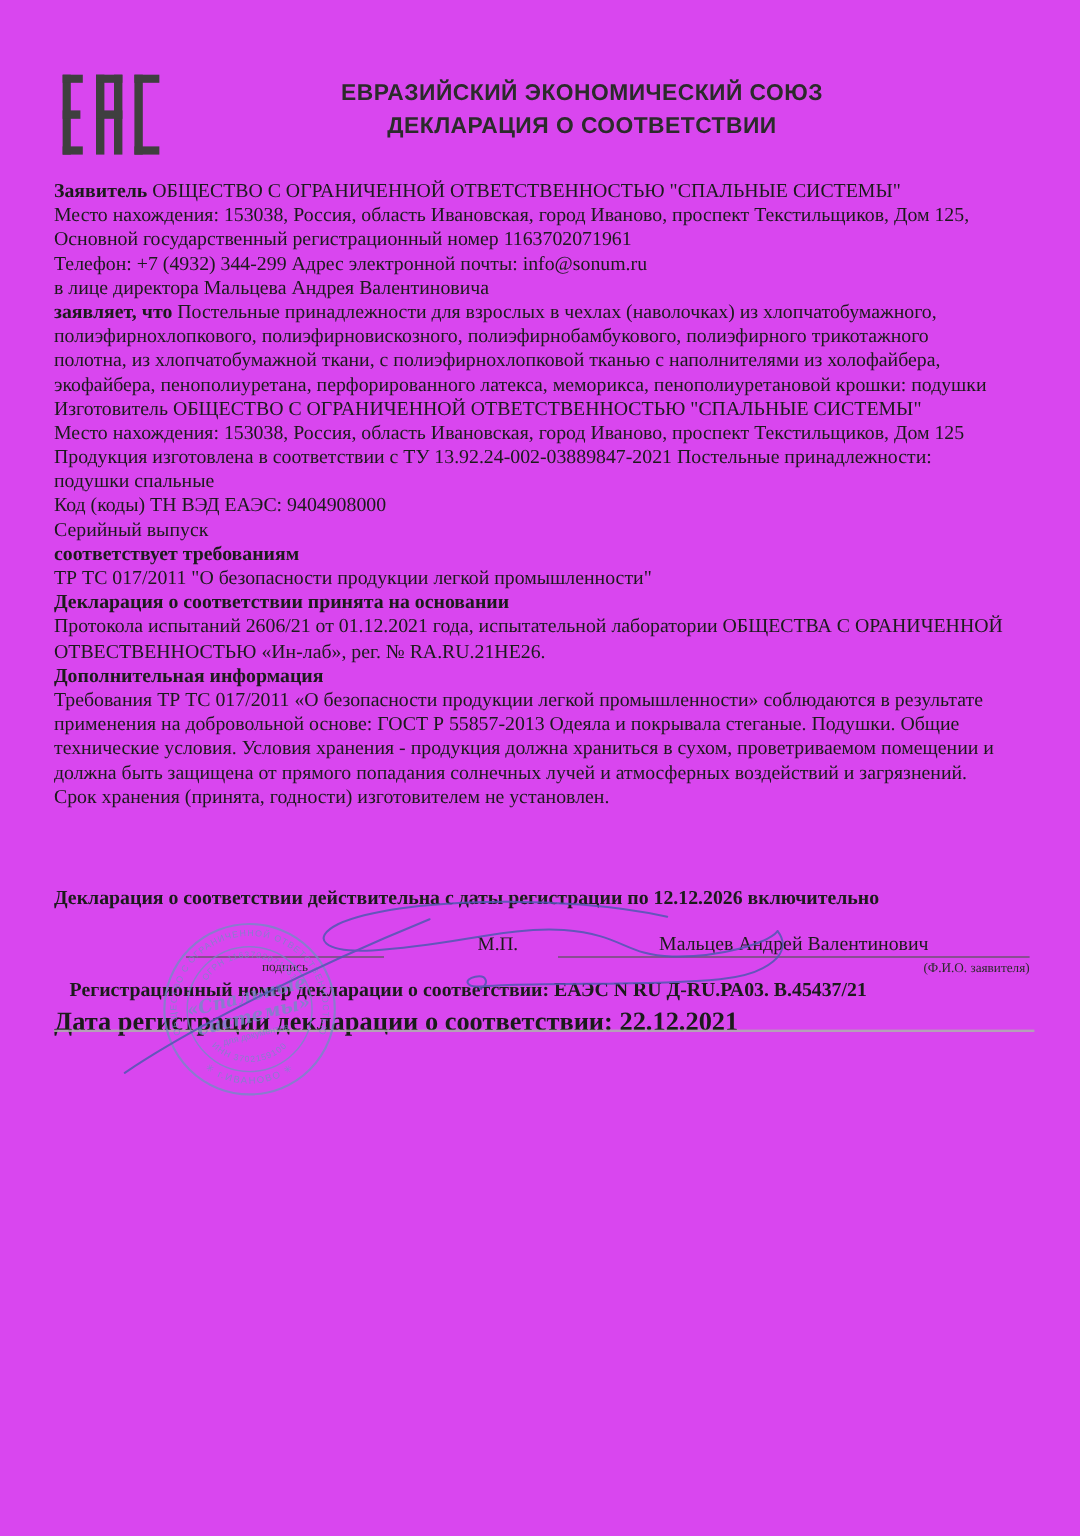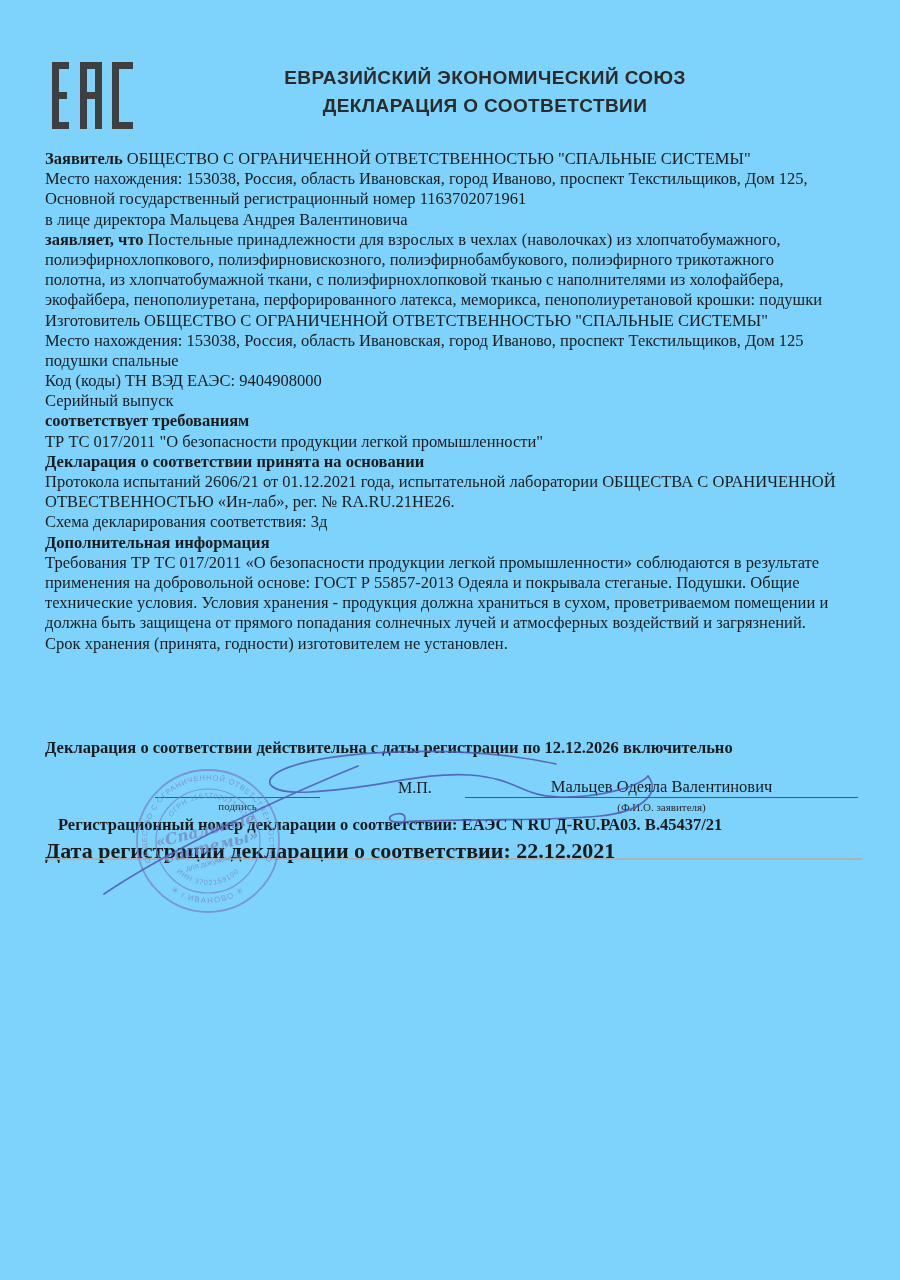--- a/index.html
+++ b/index.html
@@ -1,20 +1,20 @@
 <!DOCTYPE html>
 <html lang="ru"><head>
 <meta charset="utf-8">
 <style>
   html,body{margin:0;padding:0;background:#e9e9e9;}
   .page{
     position:relative;
     width:900px;height:1280px;
     margin:0 auto;
-    background:#7dd3fc;
+    background:#d946ef;
     overflow:hidden;
     font-family:"Liberation Serif", serif;
     color:#1b1b1b;
   }
   
   .eac-logo{position:absolute;left:52px;top:62px;}
   
   .doc-header{
     position:absolute;left:70px;right:0;top:64px;
     text-align:center;
@@ -34,21 +34,21 @@
   .validity{
     position:absolute;left:45px;top:738px;
     font-size:16.5px;font-weight:bold;white-space:nowrap;
   }
   
   .mp-label{position:absolute;left:398px;top:779px;font-size:16px;text-align:center;}
   .sig-line-left{position:absolute;left:155px;top:779px;width:165px;height:18px;border-bottom:1.6px solid #555;}
   .sig-caption-left{position:absolute;left:155px;top:800px;width:165px;text-align:center;font-size:11px;color:#2a2a2a;}
   .fio-name{position:absolute;left:465px;top:777px;width:393px;text-align:center;font-size:16.5px;}
   .fio-line{position:absolute;left:465px;top:779px;width:393px;height:18px;border-bottom:1.4px solid #555;}
-  .sig-caption-right{position:absolute;left:465px;top:801px;width:393px;text-align:center;font-size:11px;color:#2a2a2a;}
+  .sig-caption-right{position:absolute;left:465px;top:801px;width:393px;text-align:right;font-size:11px;color:#2a2a2a;}
   
   .reg-number{position:absolute;left:58px;top:815px;font-size:16.5px;font-weight:bold;white-space:nowrap;}
   .reg-date{position:absolute;left:45px;top:838px;font-size:22px;font-weight:bold;white-space:nowrap;}
   .bottom-rule{position:absolute;left:45px;right:38px;top:858px;border-top:2px solid #aeaeae;opacity:.85;}
   
   .stamp{position:absolute;left:126px;top:759px;opacity:.8;}
   .autograph{position:absolute;left:85px;top:733px;opacity:.85;}
 </style>
 </head>
 <body>
@@ -78,50 +78,51 @@
 
   <div class="doc-header">
     <div>ЕВРАЗИЙСКИЙ ЭКОНОМИЧЕСКИЙ СОЮЗ</div>
     <div>ДЕКЛАРАЦИЯ О СООТВЕТСТВИИ</div>
   </div>
 
   <div class="doc-body">
     <div class="ln"><span class="b">Заявитель</span><span> ОБЩЕСТВО С ОГРАНИЧЕННОЙ ОТВЕТСТВЕННОСТЬЮ "СПАЛЬНЫЕ СИСТЕМЫ"</span></div>
     <div class="ln"><span class="b"></span><span>Место нахождения: 153038, Россия, область Ивановская, город Иваново, проспект Текстильщиков, Дом 125,</span></div>
     <div class="ln"><span class="b"></span><span>Основной государственный регистрационный номер 1163702071961</span></div>
+    <div class="ln"><span class="b"></span><span>Телефон: +7 (4932) 344-299 Адрес электронной почты: info@sonum.ru</span></div>
     <div class="ln"><span class="b"></span><span>в лице директора Мальцева Андрея Валентиновича</span></div>
     <div class="ln"><span class="b">заявляет, что</span><span> Постельные принадлежности для взрослых в чехлах (наволочках) из хлопчатобумажного,</span></div>
     <div class="ln"><span class="b"></span><span>полиэфирнохлопкового, полиэфирновискозного, полиэфирнобамбукового, полиэфирного трикотажного</span></div>
     <div class="ln"><span class="b"></span><span>полотна, из хлопчатобумажной ткани, с полиэфирнохлопковой тканью с наполнителями из холофайбера,</span></div>
     <div class="ln"><span class="b"></span><span>экофайбера, пенополиуретана, перфорированного латекса, меморикса, пенополиуретановой крошки: подушки</span></div>
     <div class="ln"><span class="b"></span><span>Изготовитель ОБЩЕСТВО С ОГРАНИЧЕННОЙ ОТВЕТСТВЕННОСТЬЮ "СПАЛЬНЫЕ СИСТЕМЫ"</span></div>
     <div class="ln"><span class="b"></span><span>Место нахождения: 153038, Россия, область Ивановская, город Иваново, проспект Текстильщиков, Дом 125</span></div>
+    <div class="ln"><span class="b"></span><span>Продукция изготовлена в соответствии с ТУ 13.92.24-002-03889847-2021 Постельные принадлежности:</span></div>
     <div class="ln"><span class="b"></span><span>подушки спальные</span></div>
     <div class="ln"><span class="b"></span><span>Код (коды) ТН ВЭД ЕАЭС: 9404908000</span></div>
     <div class="ln"><span class="b"></span><span>Серийный выпуск</span></div>
     <div class="ln"><span class="b">соответствует требованиям</span><span></span></div>
     <div class="ln"><span class="b"></span><span>ТР ТС 017/2011 "О безопасности продукции легкой промышленности"</span></div>
     <div class="ln"><span class="b">Декларация о соответствии принята на основании</span><span></span></div>
     <div class="ln"><span class="b"></span><span>Протокола испытаний 2606/21 от 01.12.2021 года, испытательной лаборатории ОБЩЕСТВА С ОРАНИЧЕННОЙ</span></div>
     <div class="ln"><span class="b"></span><span>ОТВЕСТВЕННОСТЬЮ «Ин-лаб», рег. № RA.RU.21НЕ26.</span></div>
-    <div class="ln"><span class="b"></span><span>Схема декларирования соответствия: 3д</span></div>
     <div class="ln"><span class="b">Дополнительная информация</span><span></span></div>
     <div class="ln"><span class="b"></span><span>Требования ТР ТС 017/2011 «О безопасности продукции легкой промышленности» соблюдаются в результате</span></div>
     <div class="ln"><span class="b"></span><span>применения на добровольной основе: ГОСТ Р 55857-2013 Одеяла и покрывала стеганые. Подушки. Общие</span></div>
     <div class="ln"><span class="b"></span><span>технические условия. Условия хранения - продукция должна храниться в сухом, проветриваемом помещении и</span></div>
     <div class="ln"><span class="b"></span><span>должна быть защищена от прямого попадания солнечных лучей и атмосферных воздействий и загрязнений.</span></div>
     <div class="ln"><span class="b"></span><span>Срок хранения (принята, годности) изготовителем не установлен.</span></div>
   </div>
 
   <div class="validity">Декларация о соответствии действительна с даты регистрации по 12.12.2026 включительно</div>
 
   <div class="mp-label">М.П.</div>
   <div class="sig-line-left"></div>
   <div class="sig-caption-left">подпись</div>
-  <div class="fio-name">Мальцев Одеяла Валентинович</div>
+  <div class="fio-name">Мальцев Андрей Валентинович</div>
   <div class="fio-line"></div>
   <div class="sig-caption-right">(Ф.И.О. заявителя)</div>
 
   <div class="reg-number">Регистрационный номер декларации о соответствии: ЕАЭС N RU Д-RU.РА03. В.45437/21</div>
   <div class="reg-date">Дата регистрации декларации о соответствии:  22.12.2021</div>
   <div class="bottom-rule"></div>
 
   <div class="stamp">
     <svg width="164" height="164" viewBox="0 0 164 164">
       <defs>

